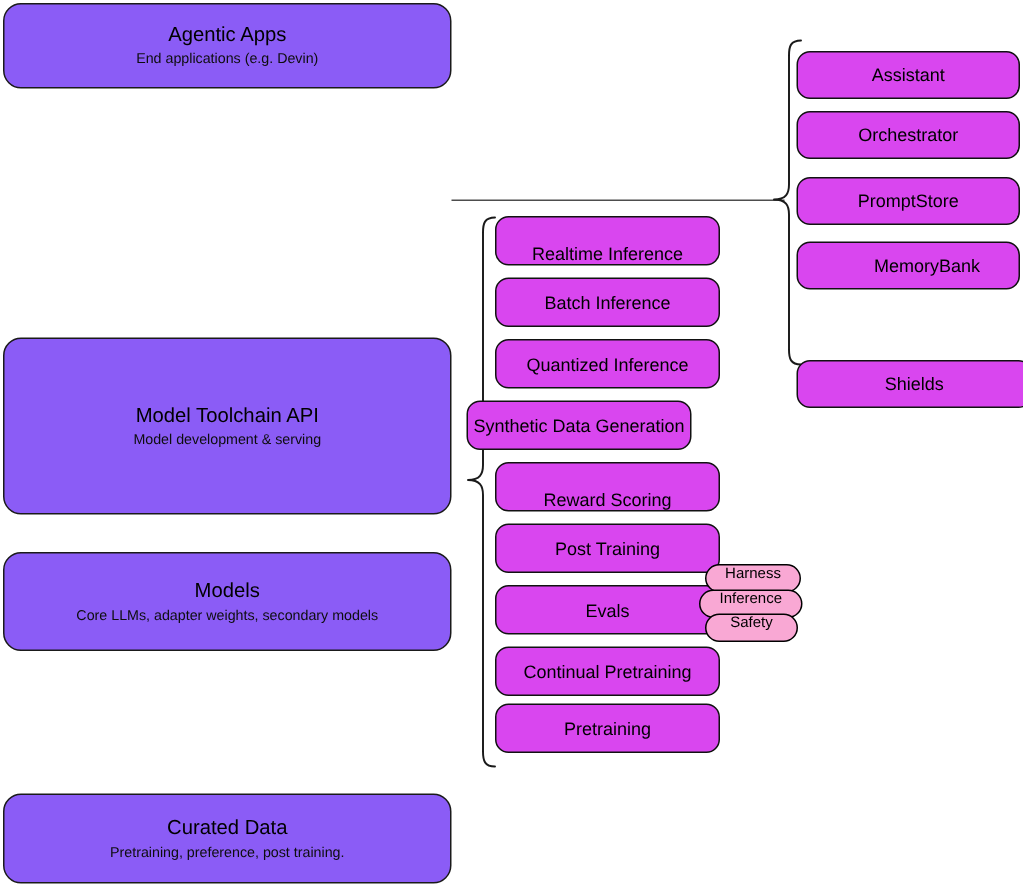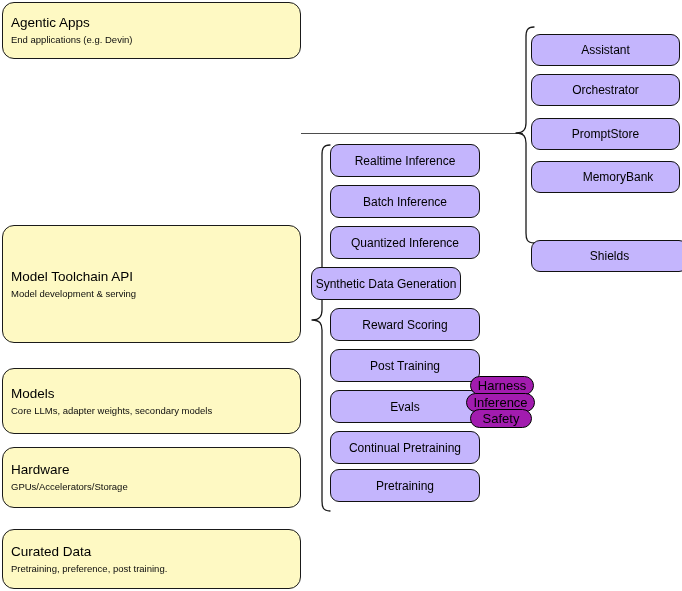--- a/index.html
+++ b/index.html
@@ -16,24 +16,24 @@
     width: 682px;
     height: 591px;
     background: #ffffff;
     overflow: hidden;
   }
   .layer-box {
     position: absolute;
     box-sizing: border-box;
     border: 1.2px solid #1a1a1a;
     border-radius: 12px;
-    background: #fef9c3;
+    background: #8b5cf6;
     display: flex;
     flex-direction: column;
-    align-items: flex-start;
+    align-items: center;
     justify-content: center;
     text-align: center;
     padding: 0 8px;
   }
   .layer-title {
     font-size: 13.5px;
     line-height: 17px;
     color: #000000;
     white-space: nowrap;
   }
@@ -42,40 +42,40 @@
     line-height: 14px;
     color: #0d0d0d;
     margin-top: 2px;
     white-space: nowrap;
   }
   .pill {
     position: absolute;
     box-sizing: border-box;
     border: 1.3px solid #111111;
     border-radius: 9px;
-    background: #c4b5fd;
+    background: #d946ef;
     display: flex;
     align-items: center;
     justify-content: center;
     text-align: center;
     font-size: 12px;
     line-height: 14px;
     color: #000000;
     white-space: nowrap;
   }
   .badge {
     position: absolute;
     box-sizing: border-box;
     border: 1.4px solid #000000;
     border-radius: 999px;
-    background: #a21caf;
+    background: #f9a8d4;
     display: flex;
-    align-items: center;
+    align-items: flex-start;
     justify-content: center;
-    font-size: 13px;
+    font-size: 10px;
     line-height: 12px;
     color: #000000;
     white-space: nowrap;
     z-index: 5;
   }
   .brace {
     position: absolute;
     pointer-events: none;
   }
   .brace svg {
@@ -102,51 +102,47 @@
   <div class="layer-box" style="left:2px; top:225px; width:299px; height:118px;">
     <div class="layer-title">Model Toolchain API</div>
     <div class="layer-sub">Model development &amp; serving</div>
   </div>
 
   <div class="layer-box" style="left:2px; top:368px; width:299px; height:66px;">
     <div class="layer-title">Models</div>
     <div class="layer-sub">Core LLMs, adapter weights, secondary models</div>
   </div>
 
-  <div class="layer-box" style="left:2px; top:447px; width:299px; height:61px;">
-    <div class="layer-title">Hardware</div>
-    <div class="layer-sub">GPUs/Accelerators/Storage</div>
-  </div>
 
   <div class="layer-box" style="left:2px; top:529px; width:299px; height:60px;">
     <div class="layer-title">Curated Data</div>
     <div class="layer-sub">Pretraining, preference, post training.</div>
   </div>
 
   <div class="connector" style="left:301px; top:133px; width:222px;"></div>
 
   <div class="brace" style="left:309px; top:144px; width:22px; height:368px;">
     <svg width="22" height="368" viewBox="0 0 22 368" fill="none" stroke="#1a1a1a" stroke-width="1.3" stroke-linecap="round" stroke-linejoin="round">
       <path d="M21 1 C14 1 13 5 13 11 L13 166 C13 172 11 176 3 176 C11 176 13 180 13 186 L13 357 C13 363 14 367 21 367"></path>
     </svg>
   </div>
 
-  <div class="pill" style="left:330px; top:144px; width:150px; height:33px;">
+  <div class="pill" style="left:330px; top:144px; width:150px; height:33px;align-items:flex-end;">
     <span>Realtime Inference</span>
   </div>
   <div class="pill" style="left:330px; top:226px; width:150px; height:33px;">
     <span>Quantized Inference</span>
   </div>
   <div class="pill" style="left:330px; top:185px; width:150px; height:33px;">
     <span>Batch Inference</span>
   </div>
   <div class="pill" style="left:311px; top:267px; width:150px; height:33px;">
     <span>Synthetic Data Generation</span>
   </div>
-  <div class="pill" style="left:330px; top:308px; width:150px; height:33px;">
+  <div class="pill" style="left:330px; top:308px; width:150px; height:33px;align-items:flex-end;">
     <span>Reward Scoring</span>
   </div>
   <div class="pill" style="left:330px; top:349px; width:150px; height:33px;">
     <span>Post Training</span>
   </div>
   <div class="pill" style="left:330px; top:390px; width:150px; height:33px;">
     <span>Evals</span>
   </div>
   <div class="pill" style="left:330px; top:431px; width:150px; height:33px;">
     <span>Continual Pretraining</span>

